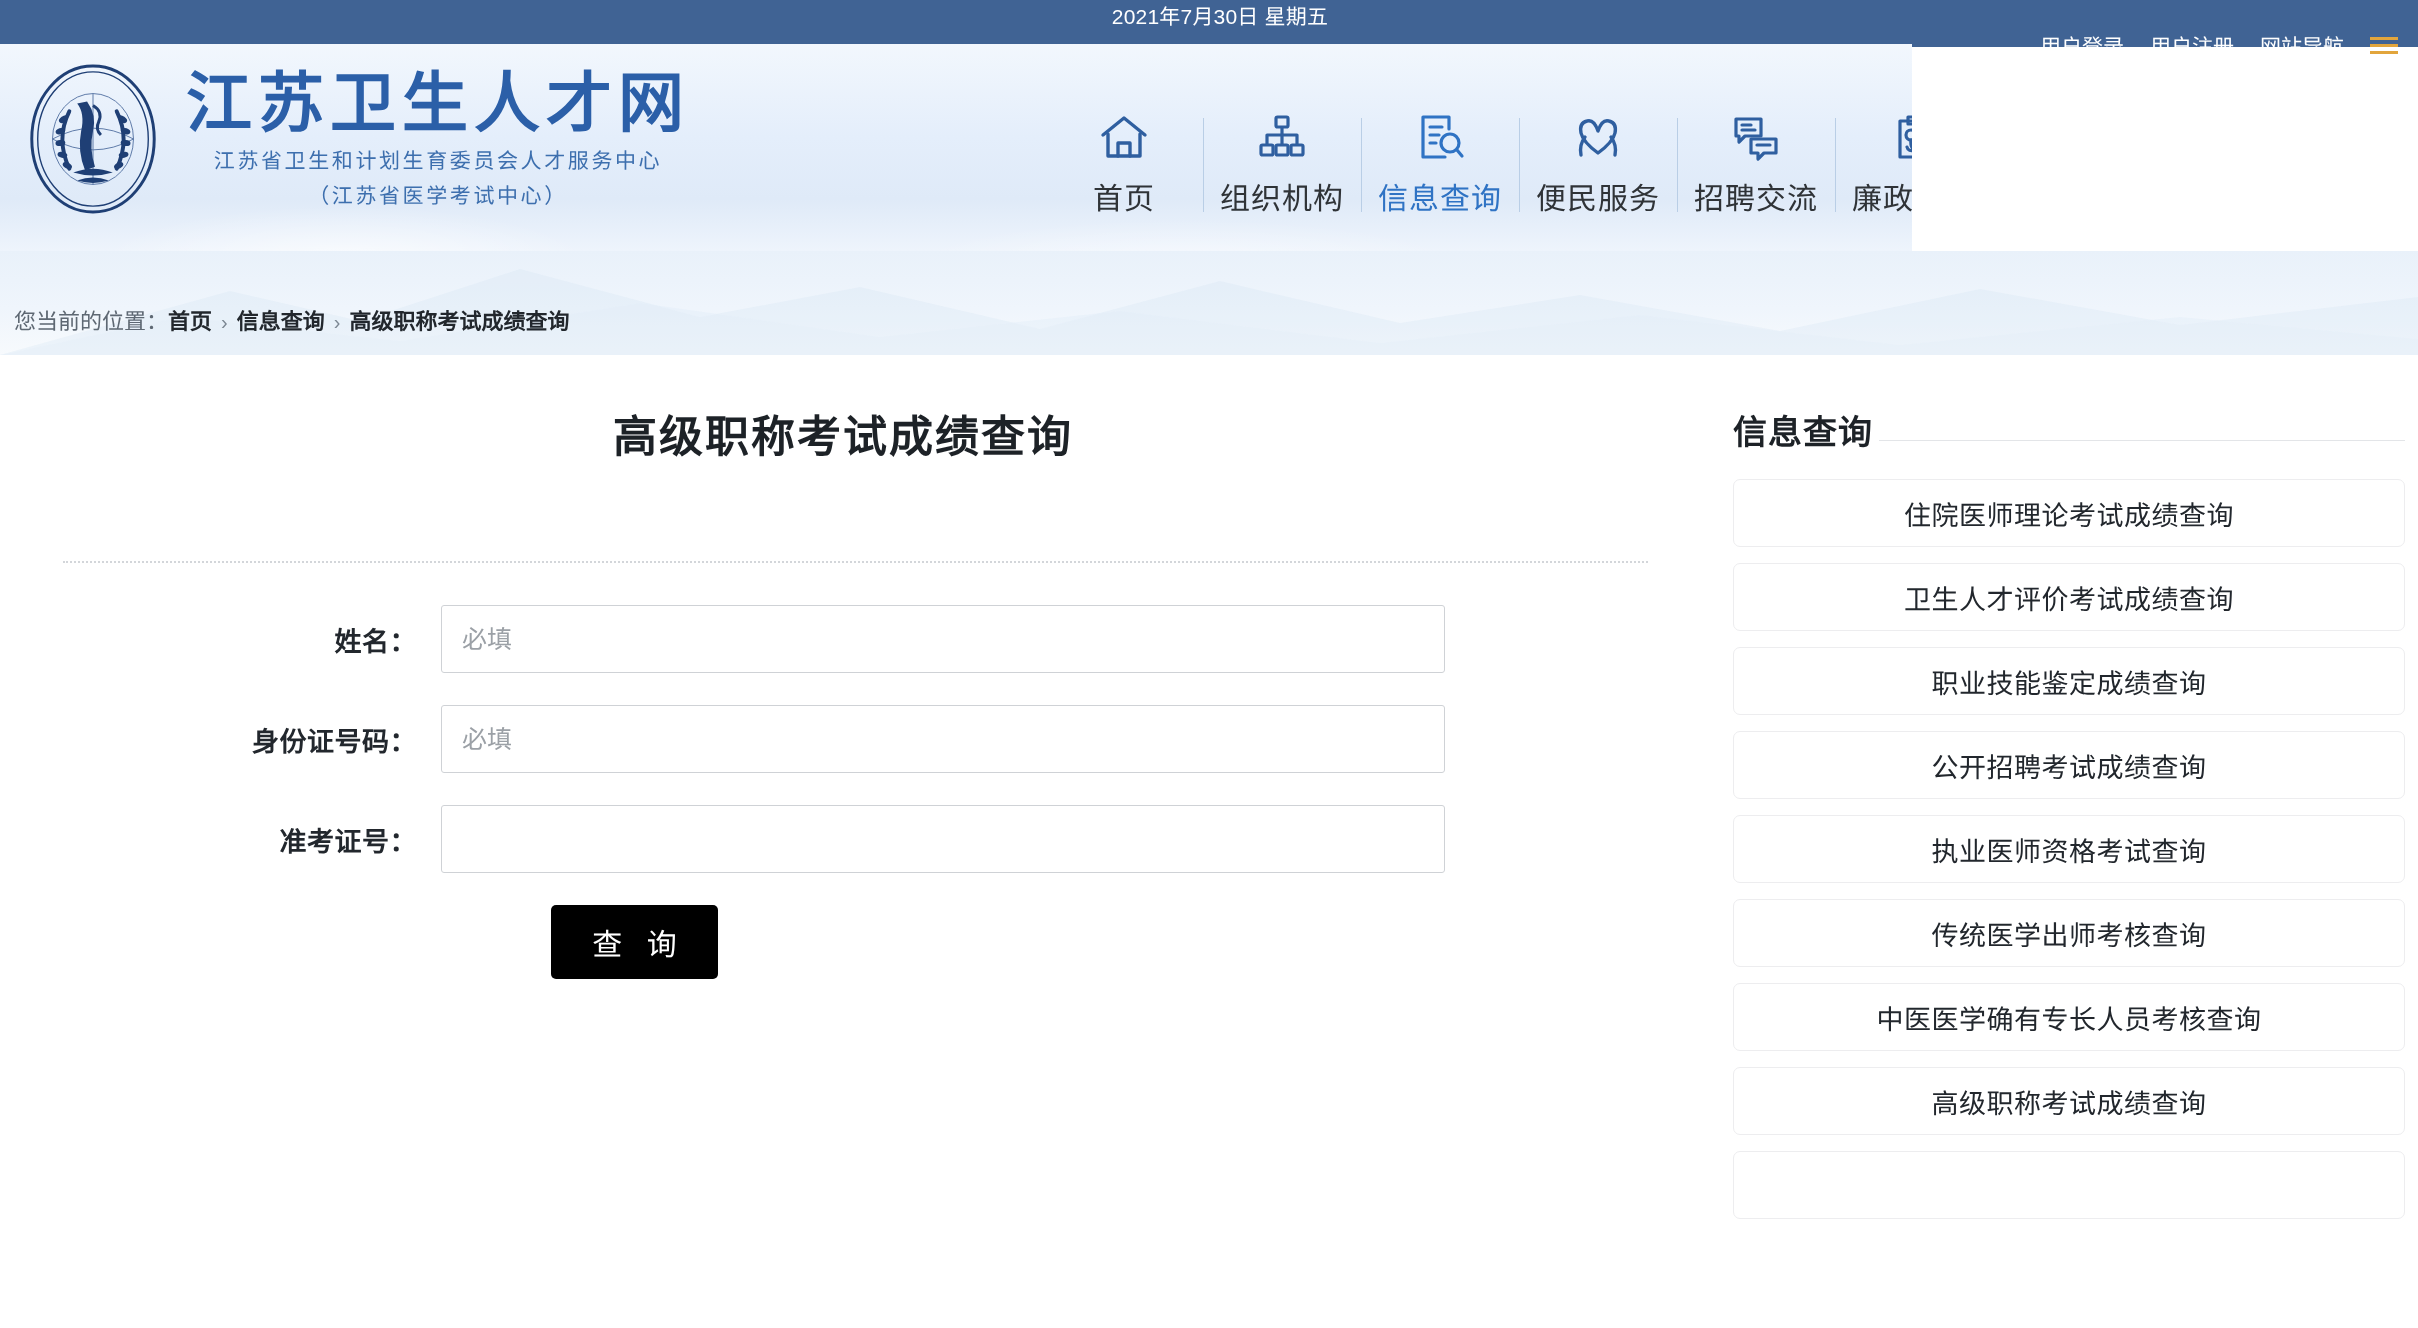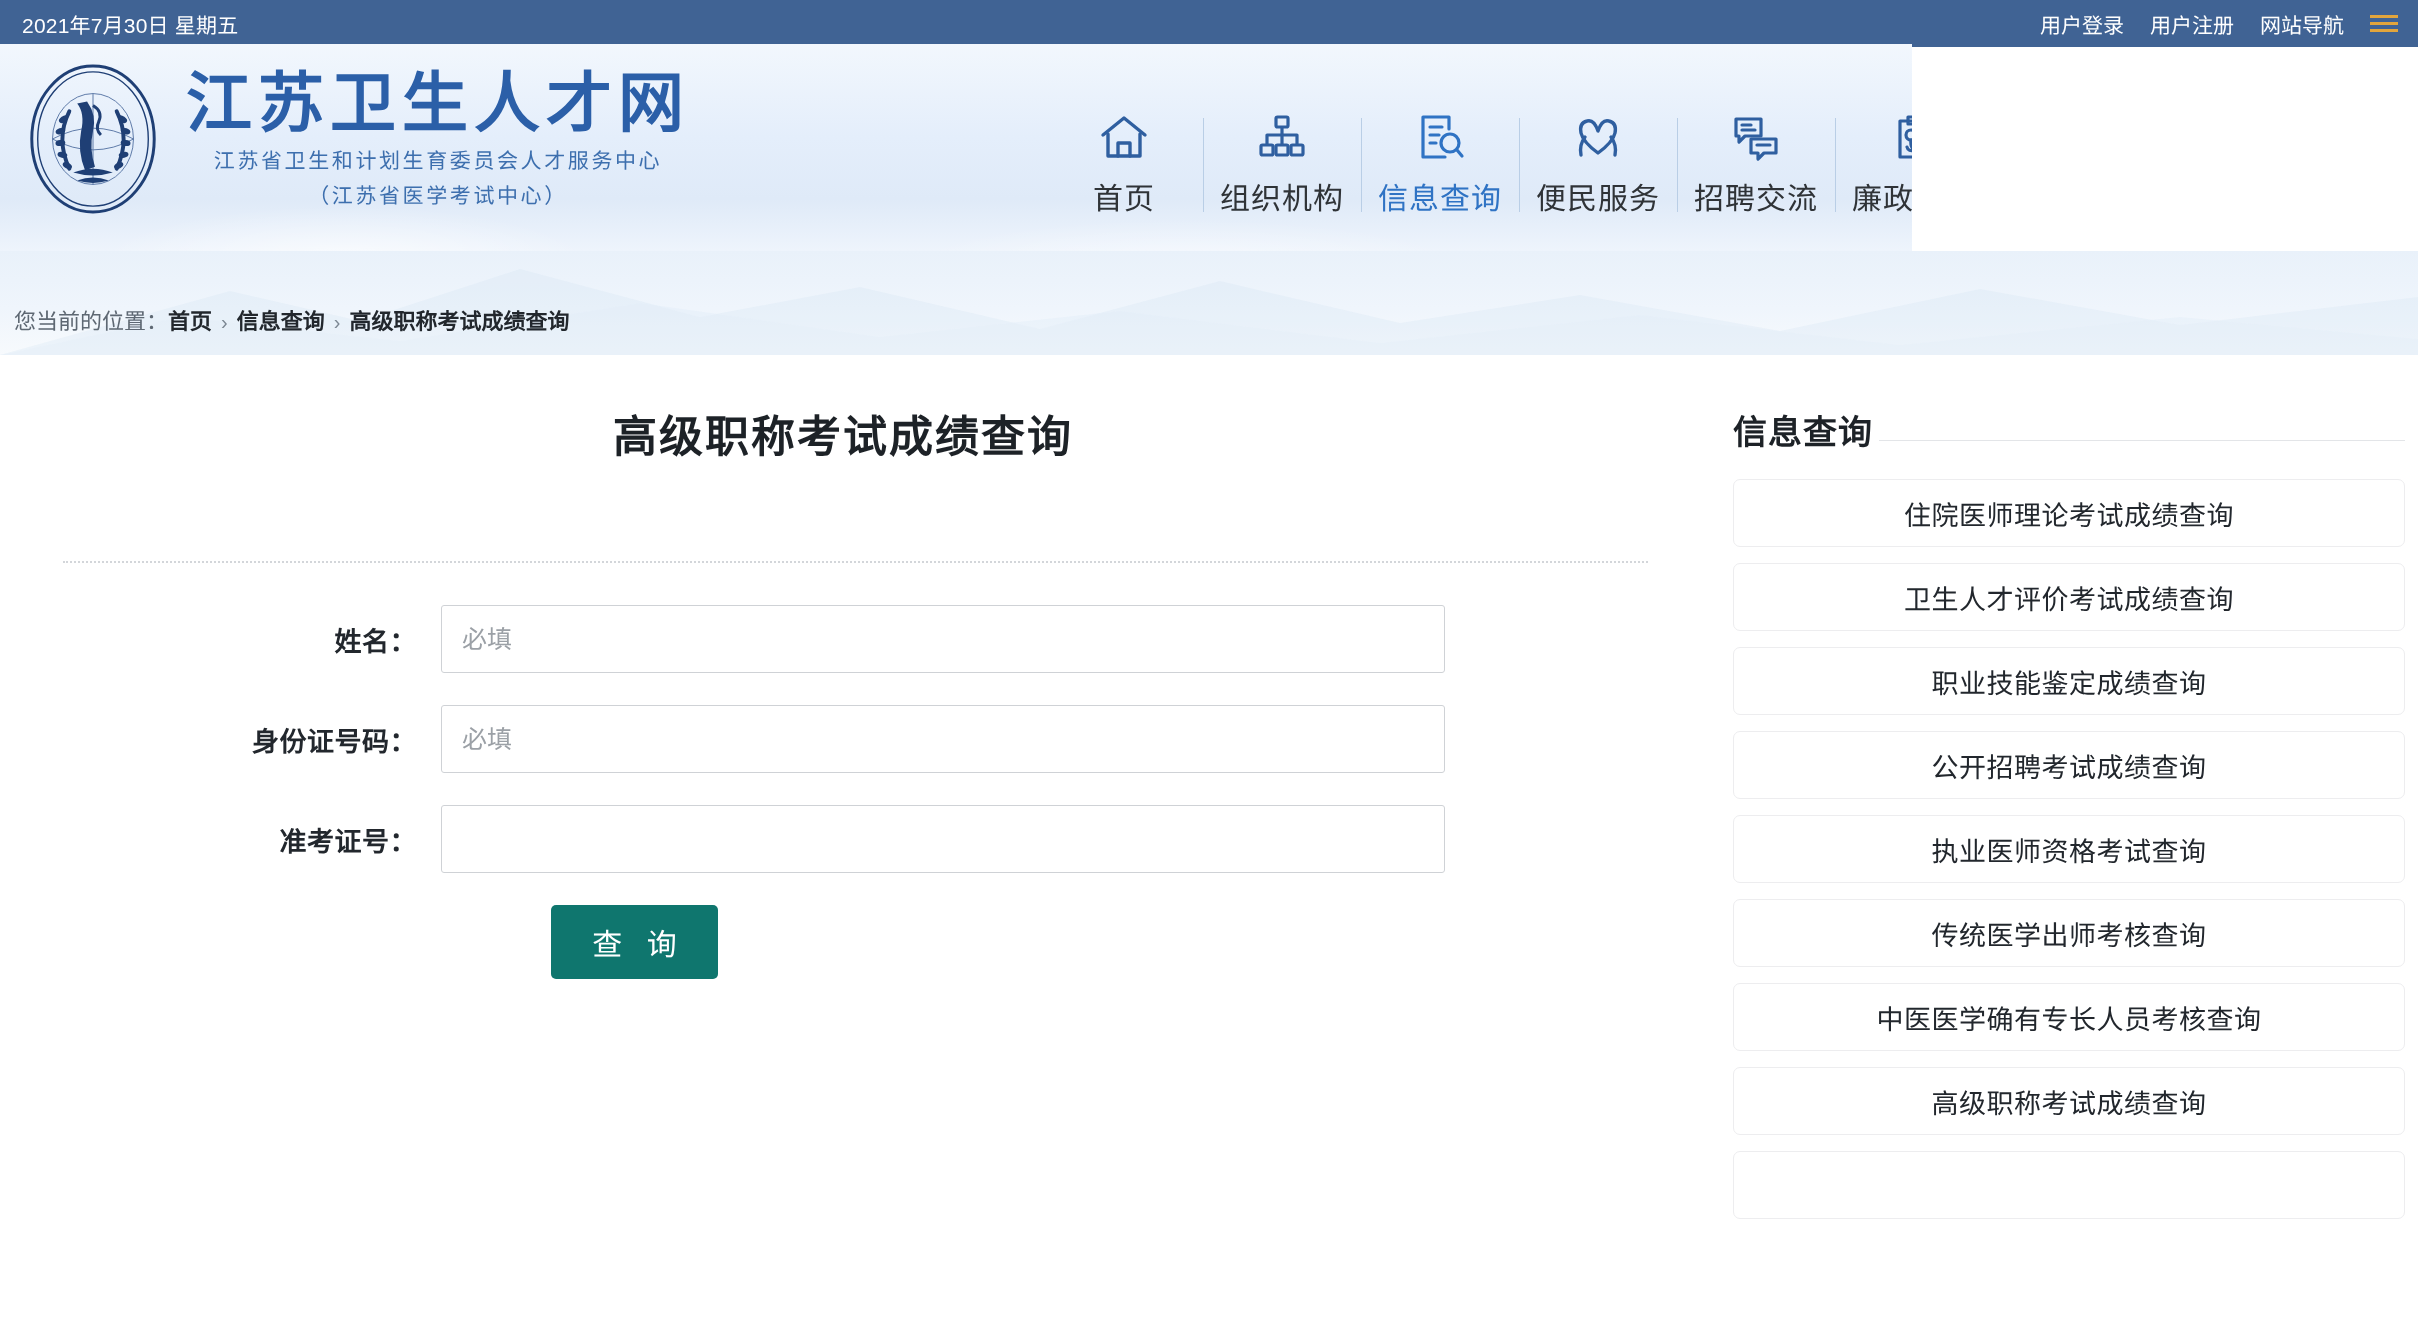--- a/index.html
+++ b/index.html
@@ -8,21 +8,21 @@
     font-family: "Liberation Sans", "DejaVu Sans", sans-serif;
     background: #ffffff;
     overflow: hidden;
   }
 
   
   .topbar {
     position: absolute; top: 0; left: 0;
     width: 2418px; height: 47px;
     background: #406394;
-    display: flex; align-items: center;
+    display: flex; align-items: center; flex-direction: column;
   }
   .topbar-date {
     color: #ffffff; font-size: 21px; margin-left: 22px; letter-spacing: .2px;
   }
   .topbar-right {
     margin-left: auto; display: flex; align-items: center; gap: 26px;
     margin-right: 20px;
     justify-content: space-between;
   }
   .topbar-link { color: #ffffff; font-size: 21px; text-decoration: none; cursor: pointer; }
@@ -133,21 +133,21 @@
     background: #ffffff; font-size: 25px; color: #2b3036;
     padding: 0 20px;
     font-family: "Liberation Sans", "DejaVu Sans", sans-serif;
     outline: none;
   }
   .forminput::placeholder { color: #9ba0a6; }
   .btnrow { display: flex; margin-top: 28px; }
   .btnspacer { width: 538px; }
   .btn-query {
     width: 167px; height: 74px; border: none; border-radius: 5px;
-    background: #0f766e; color: #ffffff; font-size: 30px;
+    background: #000000; color: #ffffff; font-size: 30px;
     letter-spacing: 8px; text-indent: 8px; cursor: pointer;
     font-family: "Liberation Sans", "DejaVu Sans", sans-serif;
   }
 
   
   .sidebar {
     position: absolute; left: 1720px; top: 0;
     width: 672px; height: 973px;
   }
   .side-head {

